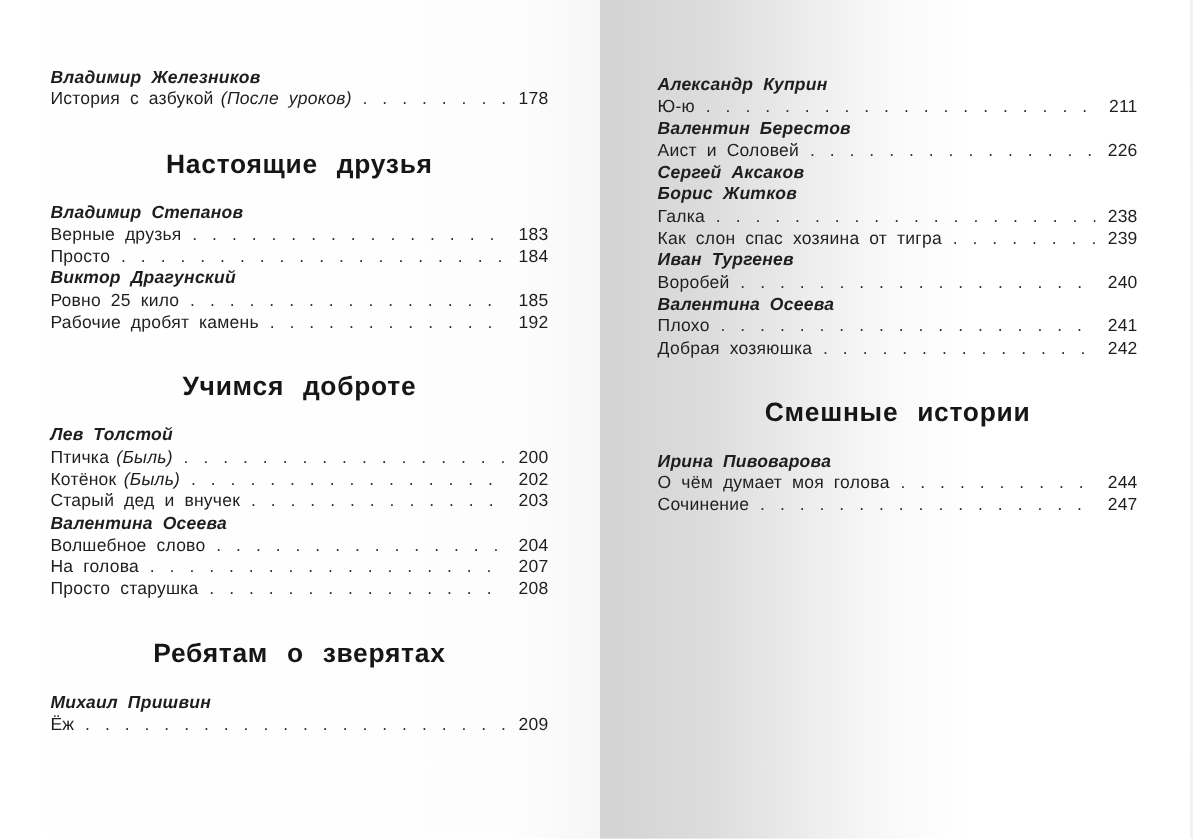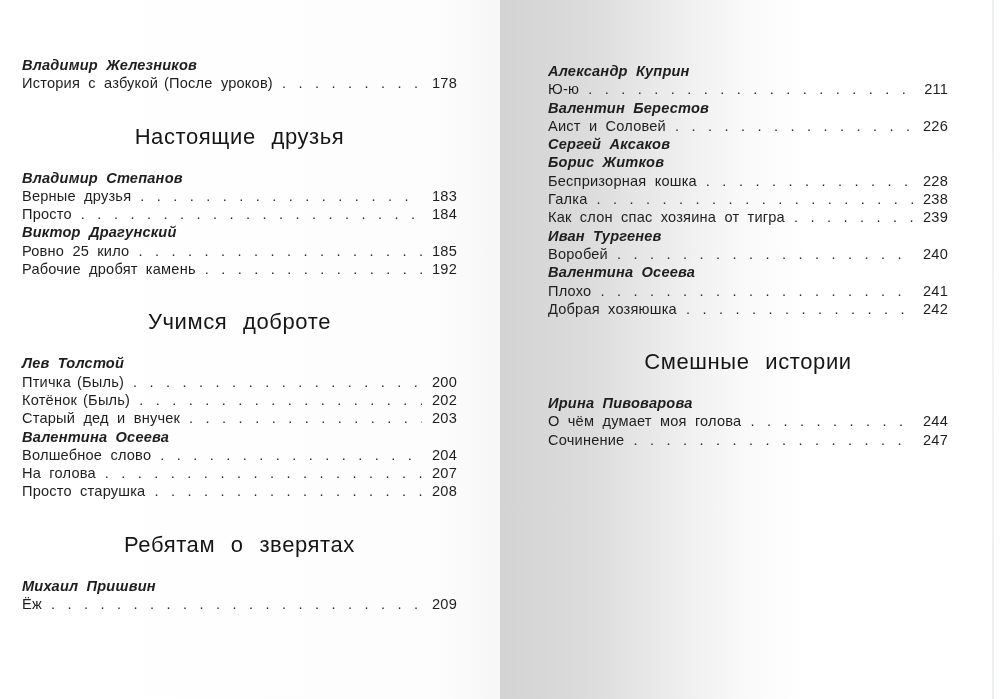--- a/index.html
+++ b/index.html
@@ -15,21 +15,21 @@
     width: 1000px; height: 699px;
     display: flex;
   }
   .page {
     position: relative;
     width: 500px; height: 699px;
     box-sizing: border-box;
   }
   .page.left {
     background: linear-gradient(to right, #ffffff 0%, #fdfdfd 86%, #f7f7f7 99%);
-    padding: 56px 43px 0 22px;
+    padding: 56px 43px 0 42px;
   }
   .page.right {
     background: linear-gradient(to right, #d3d3d3 0%, #dcdcdc 18%, #ececec 34%, #f9f9f9 48%, #ffffff 62%);
     padding: 62px 52px 0 48px;
   }
   .page-edge-line {
     position: absolute; top: 0; right: 6px;
     width: 2px; height: 100%;
     background: linear-gradient(to bottom, #e9efec, #eef2f0 50%, #e9efec);
     opacity: 0.9;
@@ -46,21 +46,21 @@
   }
   .entry {
     display: flex;
     align-items: baseline;
     font-size: 14.6px;
     line-height: 18.3px;
     word-spacing: 4px;
     letter-spacing: 0.2px;
   }
   .entry .title { white-space: nowrap; }
-  .entry .note { white-space: nowrap; margin-left: 6px; }
+  .entry .note { white-space: nowrap; font-style: italic; margin-left: 6px; }
   .entry .leader {
     flex: 1;
     overflow: hidden;
     white-space: nowrap;
     margin: 0 7px 0 9px;
     letter-spacing: 2.2px;
     color: #2a2a2a;
   }
   .entry .leader::after {
     content: ". . . . . . . . . . . . . . . . . . . . . . . . . . . . . . . . . . . . . . . . . . . . . . . . . . . . . . . . . . . . . . . . . . . . . . . .";
@@ -71,21 +71,21 @@
     white-space: nowrap;
   }
   .heading {
     text-align: center;
     font-size: 22px;
     line-height: 28px;
     word-spacing: 9px;
     letter-spacing: 0.6px;
     color: #161616;
     margin: 30px 0 18px 0;
-    font-weight: 400;
+    font-weight: 700;
   }
 </style>
 </head>
 <body>
 
 <div class="spread">
   <div class="page left">
     <div class="content">
         <div class="author">Владимир Железников</div>
         <div class="entry">
@@ -171,25 +171,20 @@
         </div>
         <div class="author">Валентин Берестов</div>
         <div class="entry">
           <span class="title">Аист и Соловей</span>
           <span class="leader"></span>
           <span class="pagenum">226</span>
         </div>
         <div class="author">Сергей Аксаков</div>
         <div class="author">Борис Житков</div>
         <div class="entry">
-          <span class="title">Беспризорная кошка</span>
-          <span class="leader"></span>
-          <span class="pagenum">228</span>
-        </div>
-        <div class="entry">
           <span class="title">Галка</span>
           <span class="leader"></span>
           <span class="pagenum">238</span>
         </div>
         <div class="entry">
           <span class="title">Как слон спас хозяина от тигра</span>
           <span class="leader"></span>
           <span class="pagenum">239</span>
         </div>
         <div class="author">Иван Тургенев</div>

